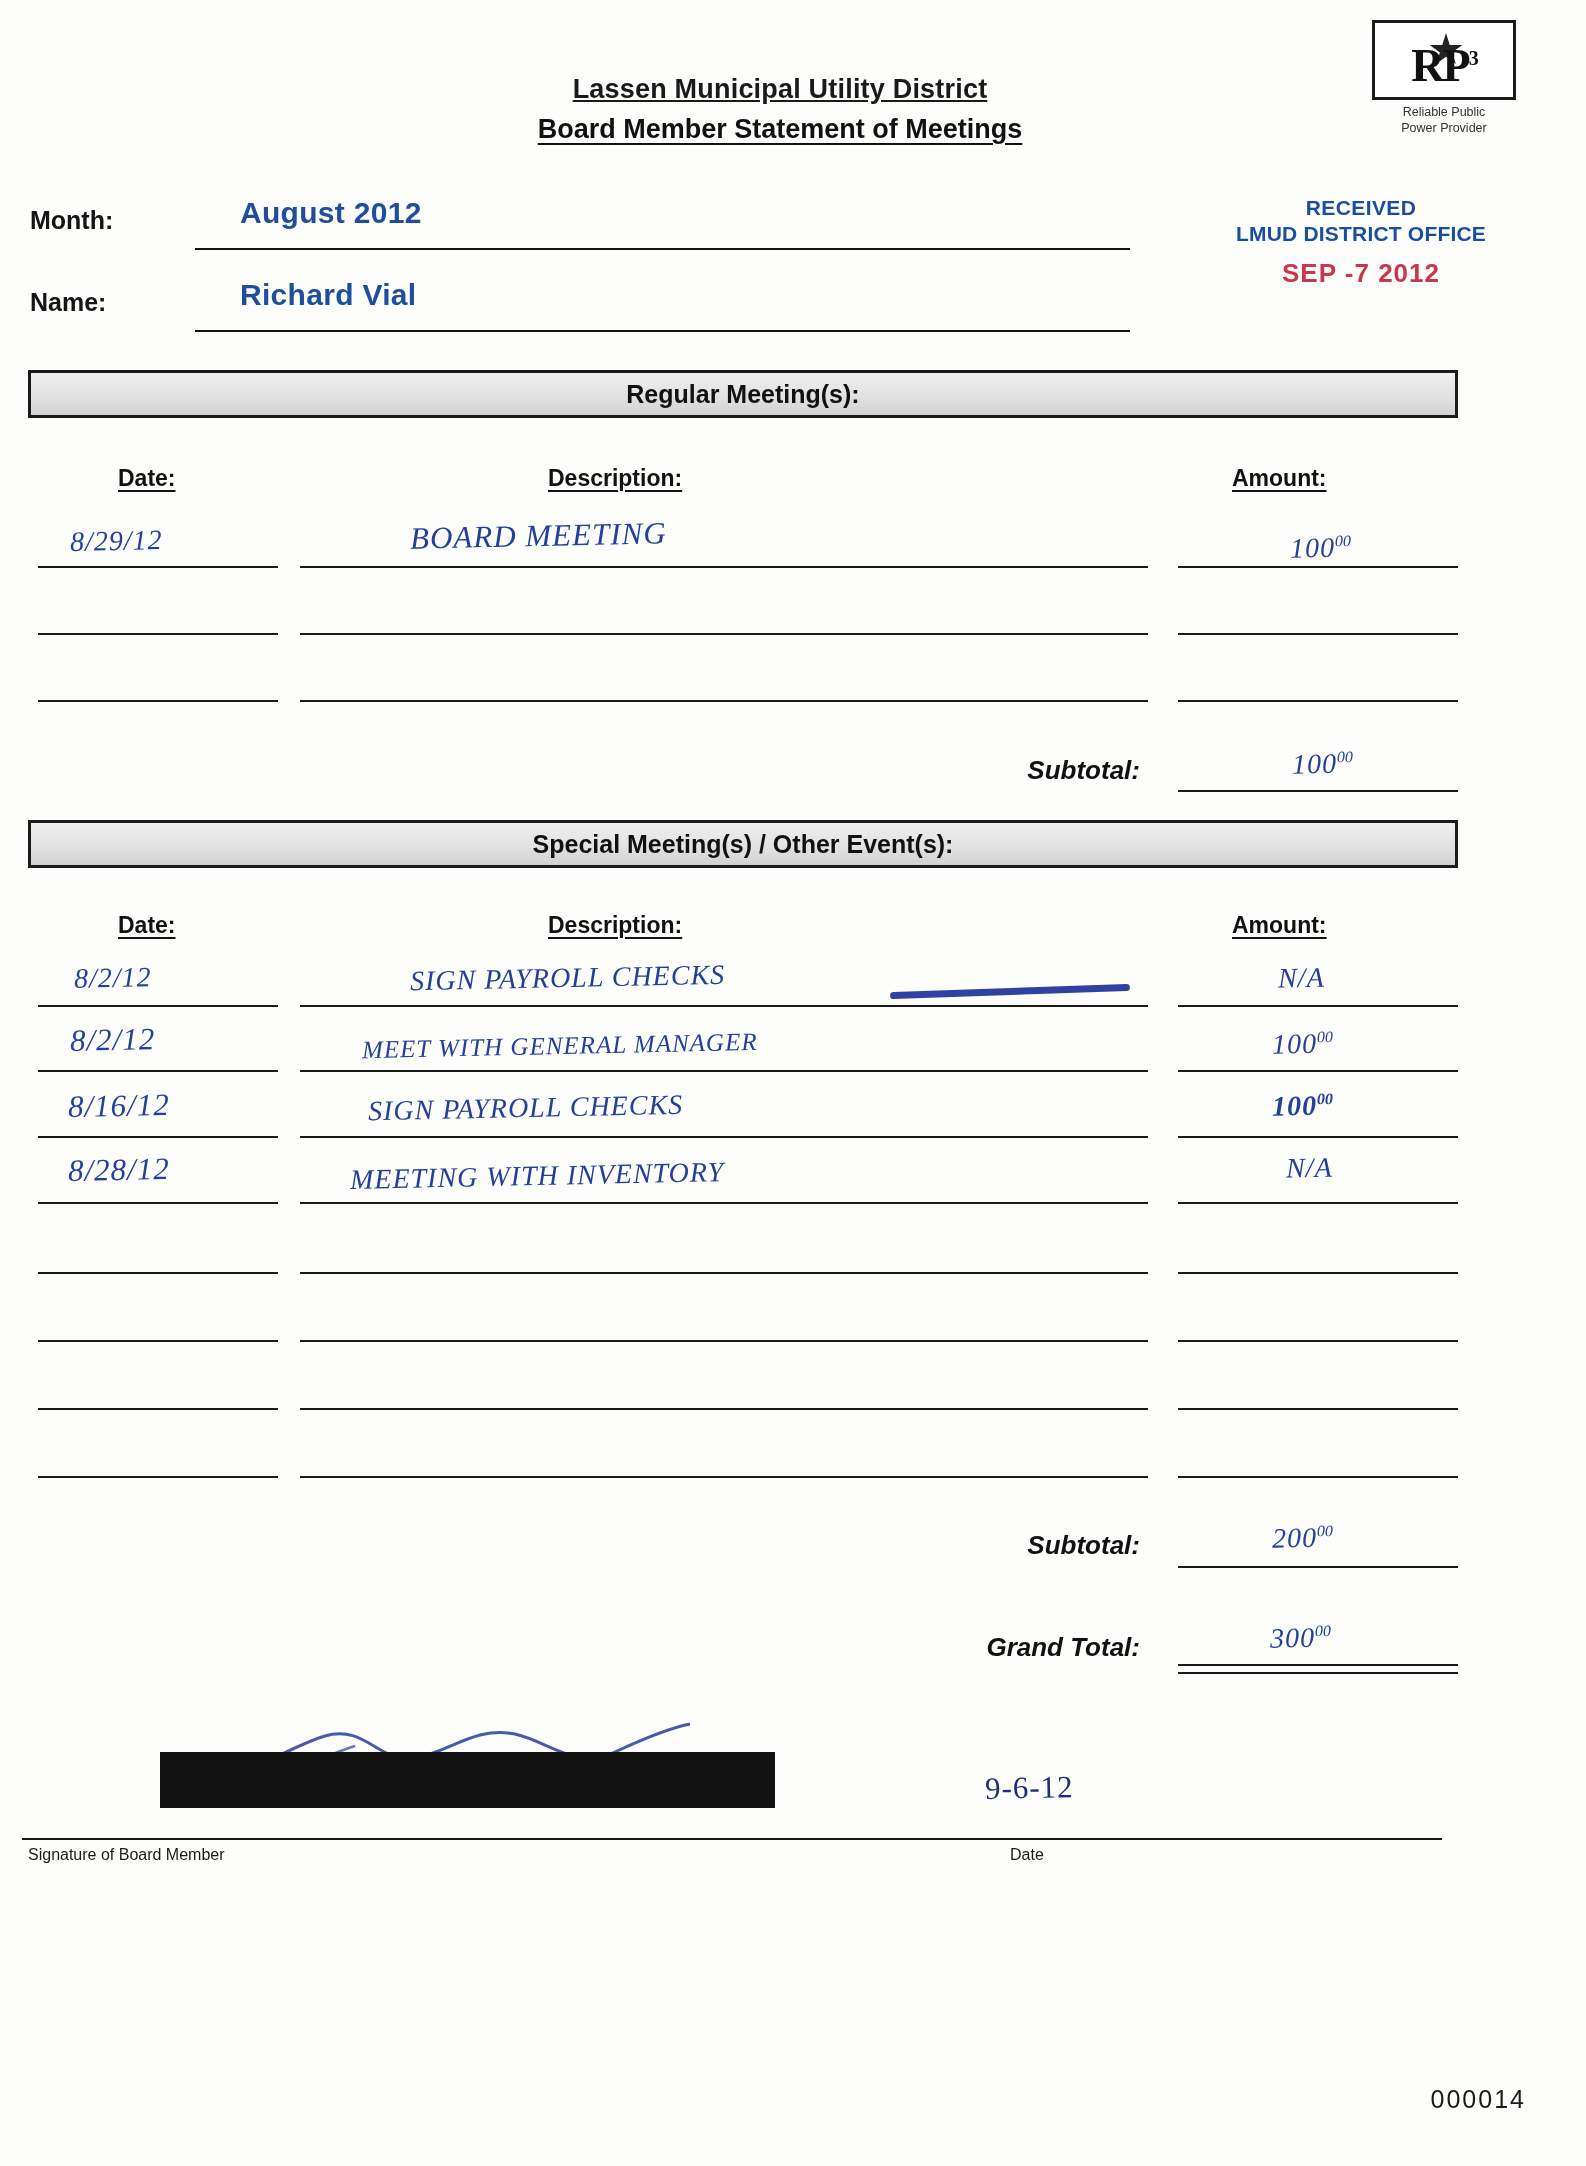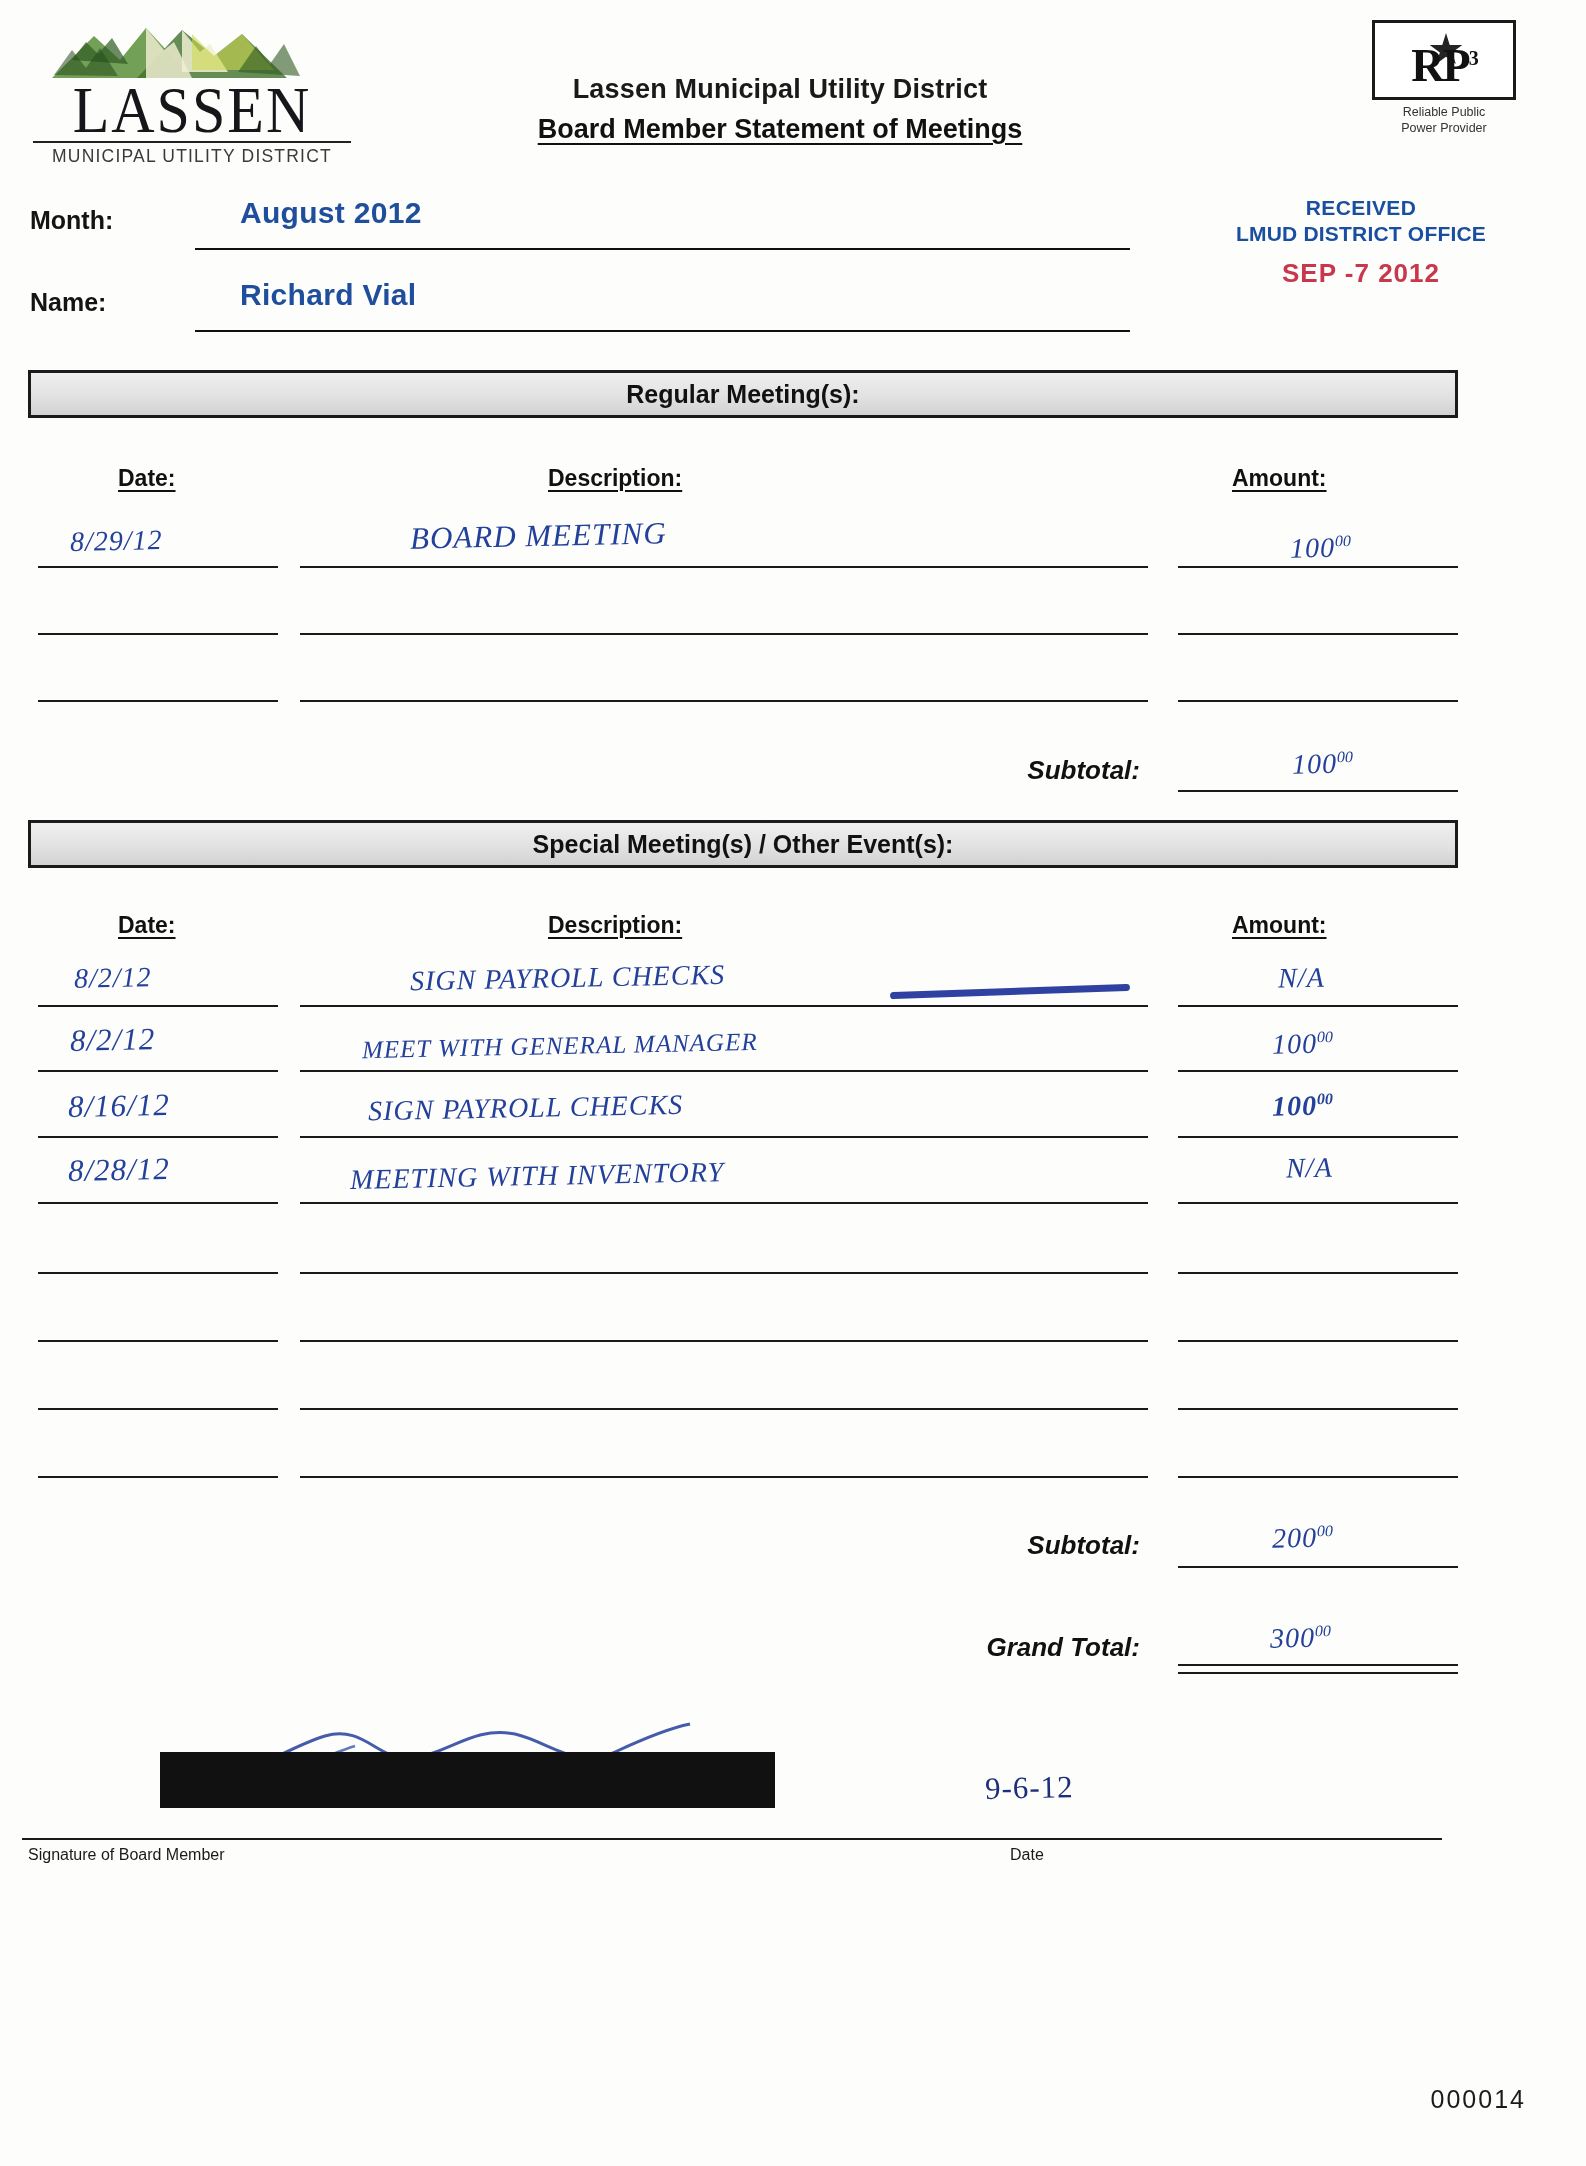--- a/index.html
+++ b/index.html
@@ -62,20 +62,21 @@
     position: absolute;
     left: 400px; top: 60px;
     width: 760px;
     text-align: center;
   }
   .title-1 {
     font-size: 27px;
     font-weight: 600;
     color: #1a1a1a;
     letter-spacing: .2px;
+    text-decoration: underline;
   }
   .title-2 {
     font-size: 27px;
     font-weight: 700;
     color: #111;
     text-decoration: underline;
     text-underline-offset: 5px;
     margin-top: 9px;
   }
 
@@ -292,37 +293,20 @@
     opacity: .95;
   }
 </style>
 </head>
 <body>
 
 <div class="page">
 
   <div class="header">
 
-    <div class="logo">
-      <div class="logo-mountains">
-        <svg width="300" height="62" viewBox="0 0 300 62">
-          <path d="M10 58 L52 16 L78 40 L104 8 L150 58 Z" fill="#5a8f3a" opacity="0.85"></path>
-          <path d="M95 58 L140 10 L172 36 L200 14 L245 58 Z" fill="#3f6f2c" opacity="0.8"></path>
-          <path d="M104 8 L122 30 L132 22 L150 58 L104 58 Z" fill="#e6e6c8" opacity="0.9"></path>
-          <path d="M140 10 L158 32 L168 24 L186 52 L140 52 Z" fill="#f0efd2" opacity="0.85"></path>
-          <path d="M150 14 L172 36 L200 14 L232 50 L150 50 Z" fill="#cfd84f" opacity="0.6"></path>
-          <path d="M30 40 L44 22 L56 34 L70 18 L86 44 Z" fill="#2f5a22" opacity="0.7"></path>
-          <path d="M12 55 L30 30 L44 48 L58 28 L76 56 Z" fill="#244a1b" opacity="0.55"></path>
-          <path d="M196 52 L214 26 L228 44 L242 24 L258 56 Z" fill="#2f5a22" opacity="0.6"></path>
-        </svg>
-      </div>
-      <div class="logo-word">LASSEN</div>
-      <div class="logo-rule"></div>
-      <div class="logo-sub">MUNICIPAL UTILITY DISTRICT</div>
-    </div>
 
     <div class="title-block">
       <div class="title-1">Lassen Municipal Utility District</div>
       <div class="title-2">Board Member Statement of Meetings</div>
     </div>
 
     <div class="rp3">
       <div class="rp3-box">
         <div class="rp3-star"></div>
         <div class="rp3-text">

